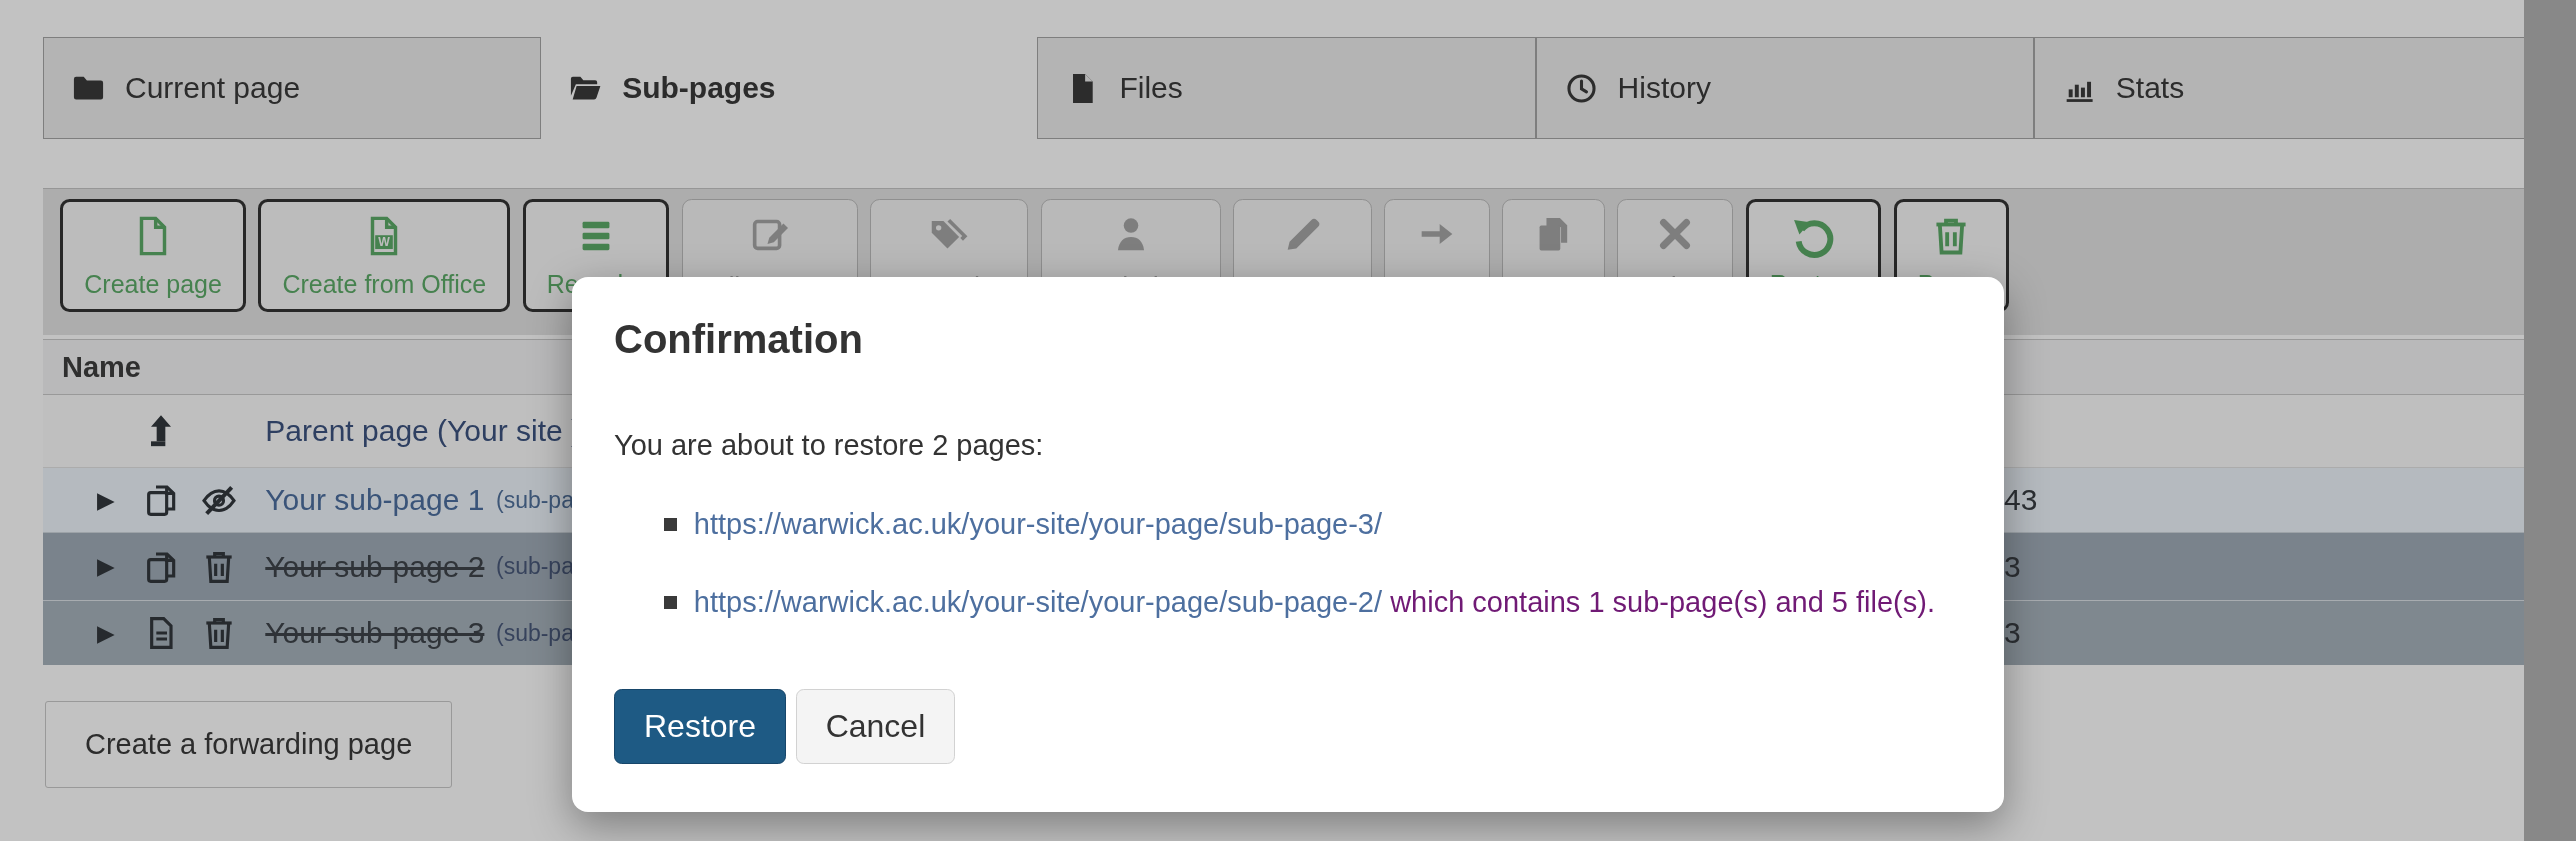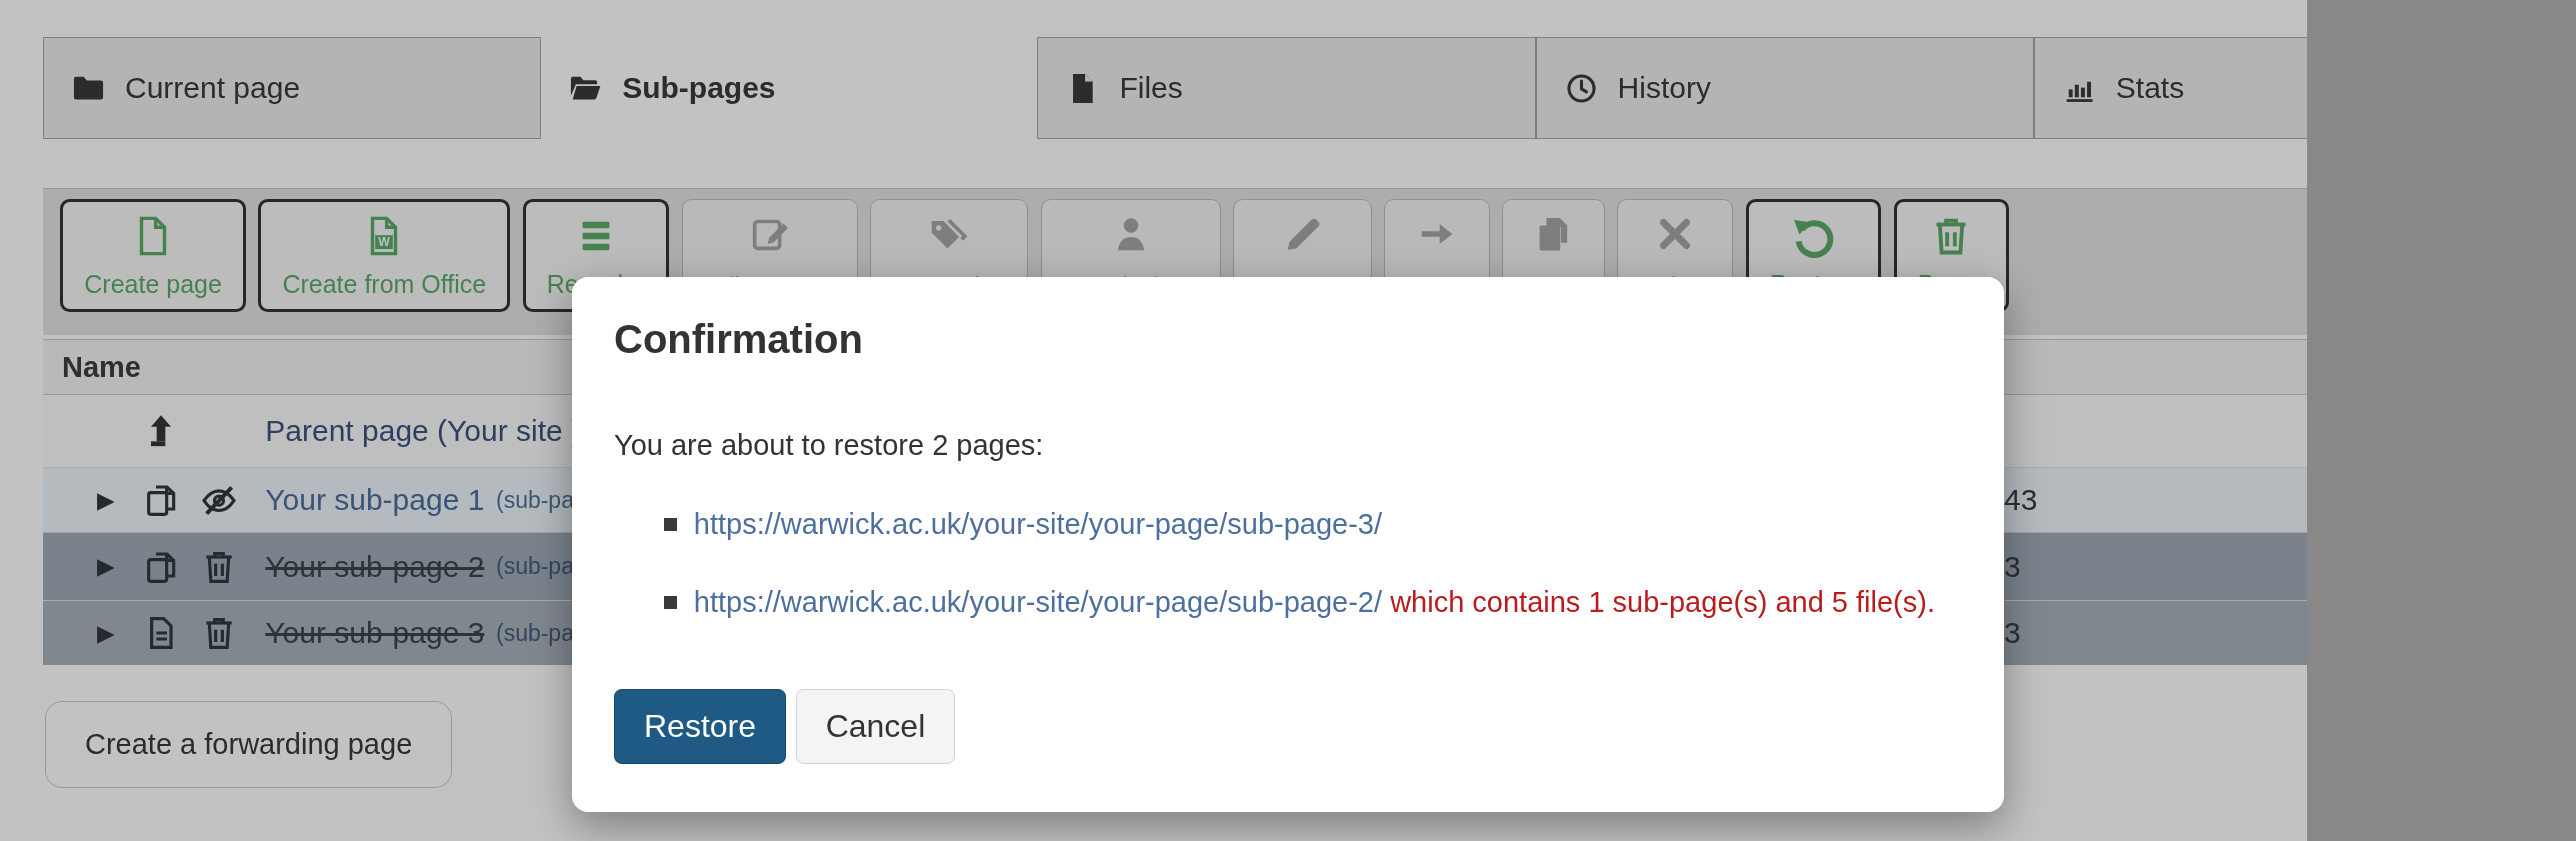--- a/index.html
+++ b/index.html
@@ -5,21 +5,21 @@
   :root{
     --accent-green:#5dab68;
     --link-blue:#4d6f9f;
     --restore-blue:#1e5a84;
     --selected-row:#a1acb8;
     --selected-row2:#a8b3bd;
     --hidden-row:#eef5fc;
   }
   *{margin:0;padding:0;box-sizing:border-box;}
   body{background:#888;font-family:"Liberation Sans",sans-serif;}
-  .screen{position:relative;width:2307px;height:841px;background:#ffffff;overflow:hidden;text-decoration:underline;}
+  .screen{position:relative;width:2524px;height:841px;background:#ffffff;overflow:hidden;text-decoration:underline;}
 
   
   .tabs{position:absolute;left:43px;top:37px;width:2489px;height:102px;display:flex;}
   .tab{flex:1;display:flex;align-items:center;gap:19px;padding-left:27px;background:#ededed;
        border:1px solid #a6a6a6;font-size:30px;color:#3a3a3a;cursor:pointer;}
   .tab.active{background:#ffffff;border:none;font-weight:bold;text-align:right;}
   .ticon{width:35px;height:35px;flex:none;color:#3a3a3a;}
 
   
   .toolbar{position:absolute;left:43px;top:188px;width:2489px;height:147px;background:#e4e4e4;
@@ -44,35 +44,35 @@
   .row-parent{height:73px;background:#fcfcfc;border-bottom:1px solid #e2e2e2;}
   .row-parent .name{color:#3d5480;}
   .row-sub1{height:65px;background:var(--hidden-row);border-bottom:1px solid #cfd6dd;}
   .row-sub2{height:67px;background:var(--selected-row);}
   .row-sub3{height:65px;background:var(--selected-row2);border-top:1.9px solid #dde3e8;}
   .row-sub2 .suffix,.row-sub3 .suffix{color:#49597a;}
   .struck .name{color:#3e444a;text-decoration:line-through;text-decoration-thickness:2.9px;}
 
   
   .fwd{position:absolute;left:45px;top:701px;height:87px;padding:0 39px;font-size:29px;color:#3a3a3a;
-       background:transparent;border:1.9px solid #c9c9c9;border-radius:17px;
+       background:transparent;border:1.9px solid #c9c9c9;border-radius:3px;
        font-family:"Liberation Sans",sans-serif;cursor:pointer;}
 
   
   .overlay{position:absolute;left:0;top:0;right:0;bottom:0;background:rgba(0,0,0,0.24);z-index:50;}
   .modal{position:absolute;left:572px;top:277px;width:1432px;background:#ffffff;border-radius:16px;
          box-shadow:0 13.5px 42px rgba(0,0,0,0.35);padding:39px 42px 48px;z-index:60;}
   .m-title{font-size:40px;font-weight:bold;color:#333;line-height:46px;}
   .m-msg{margin-top:66px;font-size:29px;color:#333;line-height:35px;}
   .m-list{margin-top:44px;}
   .m-item{display:flex;align-items:center;font-size:29px;line-height:35px;padding-left:50px;}
   .m-item + .m-item{margin-top:43px;}
   .m-bullet{width:12.5px;height:12.5px;background:#3a3a3a;margin-right:17.3px;flex:none;}
   .m-link{color:var(--link-blue);cursor:pointer;white-space:nowrap;}
-  .m-tail{color:#b91c1c;white-space:pre-wrap;}
+  .m-tail{color:#701a75;white-space:pre-wrap;}
   .m-actions{margin-top:69px;display:flex;gap:9.6px;}
   .btn{height:75px;border-radius:7.7px;font-size:32px;display:flex;align-items:center;padding:0 29px;
        font-family:"Liberation Sans",sans-serif;cursor:pointer;}
   .btn-restore{background:var(--restore-blue);color:#ffffff;border:1px solid #17466a;}
   .btn-cancel{background:#f4f4f4;color:#333;border:1.9px solid #d2d2d2;}
 
   svg{display:block;}
 </style>
 </head>
 <body>

